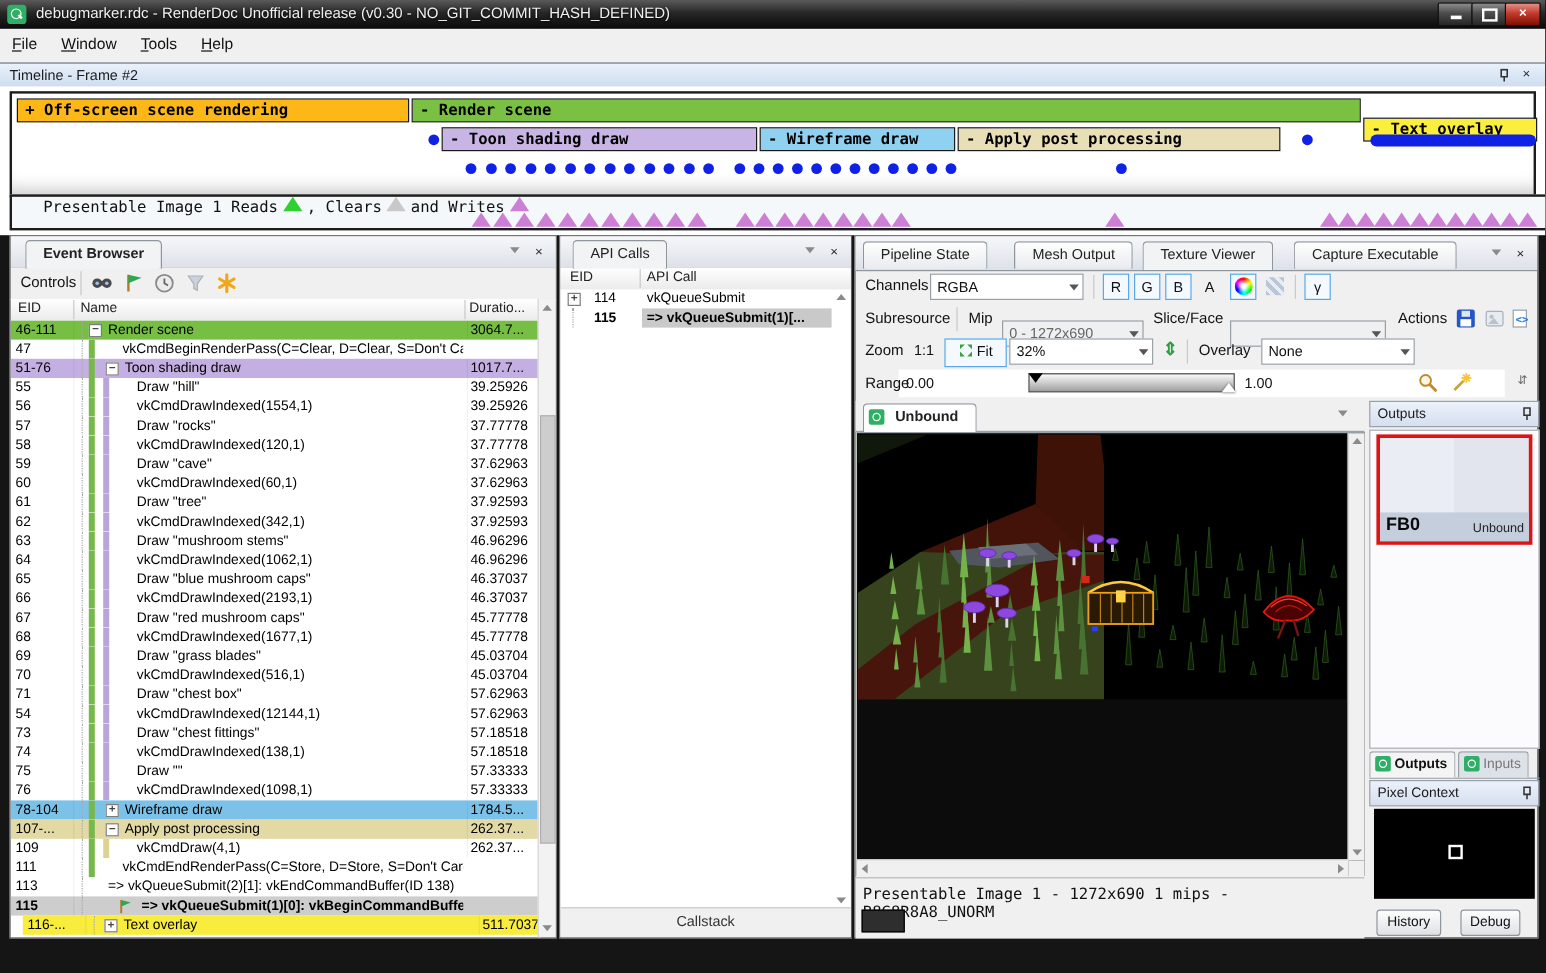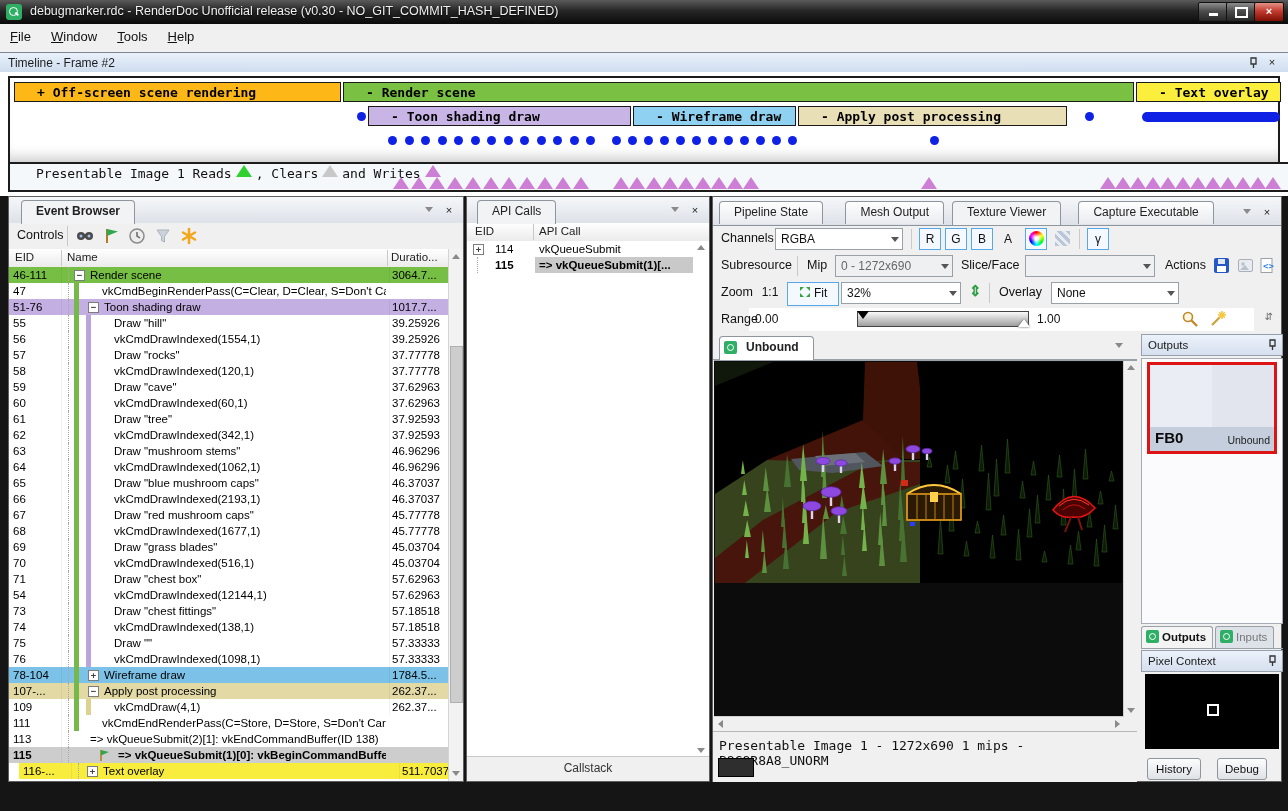--- a/index.html
+++ b/index.html
@@ -15,21 +15,21 @@
   .minglyph{display:inline-block;width:9px;height:3px;background:#fff;margin-top:10px;}
   .maxglyph{display:inline-block;width:9px;height:7px;border:2px solid #fff;margin-top:4px;}
   
   .menubar{position:absolute;left:0;top:24px;width:100%;height:28px;background:#f0f0f0;border-bottom:1px solid #d8d8d8;font-size:13px;color:#111;}
   .menu-item{display:inline-block;padding:5px 10px;cursor:default;}
   
   .tlhdr{position:absolute;left:0;top:52px;width:100%;height:20px;background:linear-gradient(#e9f1fb,#cddcee);border-top:1px solid #7e8692;font-size:12px;color:#1c1c1c;}
   .tlhdr span{position:absolute;left:8px;top:3px;}
   .tlbody{position:absolute;left:0;top:72px;width:1288px;height:124px;background:#fff;}
   .tlbox{position:absolute;left:8px;top:4px;width:1268px;height:84px;border:2px solid #1c1c1c;background:#fff;box-shadow:inset 0 -14px 14px -10px #c8c8c8;}
-  .tlbar{position:absolute;height:20px;border:1px solid #1a1a1a;font:bold 13px "DejaVu Sans Mono",monospace;line-height:19px;padding-left:22px;color:#000;white-space:nowrap;overflow:hidden;box-sizing:border-box;}
+  .tlbar{position:absolute;height:20px;border:1px solid #1a1a1a;font:bold 13px "DejaVu Sans Mono",monospace;line-height:19px;padding-left:6px;color:#000;white-space:nowrap;overflow:hidden;box-sizing:border-box;}
   .tldot{position:absolute;width:9px;height:9px;border-radius:50%;}
   .tlpill{position:absolute;height:10px;border-radius:5px;}
   .tllegend{position:absolute;left:8px;top:90px;width:1268px;height:26px;border:2px solid #1c1c1c;background:#f4f8fb;font:13px "DejaVu Sans Mono",monospace;color:#111;padding-left:20px;}
   .tllegend .txt{position:relative;top:2px;}
   .tri{position:absolute;width:0;height:0;border-left:8px solid transparent;border-right:8px solid transparent;border-bottom:12px solid #cc7fd4;bottom:1px;}
   .tri-in{display:inline-block;width:0;height:0;border-left:8px solid transparent;border-right:8px solid transparent;border-bottom:12px solid #cc7fd4;margin:0 4px -1px 4px;}
   
   .panel{position:absolute;background:#f0f0f0;border:1px solid #5f5f5f;box-sizing:border-box;}
   .tabstrip{position:absolute;left:0;top:0;right:0;height:26px;background:linear-gradient(#f5f7fa,#dde1e8);border-bottom:1px solid #8f959d;}
   .tab{position:absolute;top:3px;height:22px;background:linear-gradient(#fefefe,#e9ebef);border:1px solid #8f959d;border-bottom:none;border-radius:4px 4px 0 0;padding:0 14px;line-height:21px;font-size:12px;color:#222;white-space:nowrap;}
@@ -57,21 +57,21 @@
   .escroll{position:absolute;right:0;top:52px;width:14px;bottom:0;background:#f2f2f2;border-left:1px solid #d5d5d5;}
   .ethumb{position:absolute;left:1px;width:11px;background:#cdcdcd;border:1px solid #b0b0b0;}
   
   .ahdr{position:absolute;left:0;top:26px;right:0;height:18px;background:linear-gradient(#ffffff,#ebebeb);border-bottom:1px solid #cfcfcf;font-size:11.5px;color:#222;}
   .arows{position:absolute;left:0;top:44px;right:0;bottom:24px;background:#fff;}
   .arow{position:relative;height:16px;font-size:11.5px;line-height:16px;}
   .afooter{position:absolute;left:0;bottom:0;right:0;height:24px;background:#f0f0f0;border-top:1px solid #c9c9c9;text-align:center;font-size:12px;color:#333;line-height:23px;}
   
   .tlabel{position:absolute;font-size:12.5px;color:#111;top:4px;}
   .ddl{position:absolute;height:22px;background:#fff;border:1px solid #9aa0a8;box-sizing:border-box;font-size:12px;color:#111;line-height:20px;padding:0 16px 0 5px;white-space:nowrap;overflow:hidden;}
-  .ddl.dis{background:#eef0f2;color:#666;}
+  .ddl.dis{background:#eef0f2;color:#666;margin-top:12px;}
   .ddl .da{position:absolute;right:3px;top:8px;border-left:4px solid transparent;border-right:4px solid transparent;border-top:5px solid #555;width:0;height:0;}
   .tbtn{position:absolute;width:22px;height:22px;background:#fff;text-align:center;font-size:12px;line-height:21px;color:#111;box-sizing:border-box;border:1px solid transparent;}
   .tbtn.on{border:1px solid #57a8e8;background:#f3f9ff;}
   .flatbtn{position:absolute;height:22px;font-size:12px;line-height:21px;text-align:center;color:#111;}
   .rowbar{position:absolute;left:0;right:0;height:26px;}
   
   .texstrip{position:absolute;left:0;top:137px;width:424px;height:26px;background:#f0f0f0;}
   .viewer{position:absolute;left:1px;top:163px;width:423px;height:370px;background:#0c0c0c;border-top:1px solid #9aa0a8;box-sizing:border-box;}
   .vscroll{position:absolute;right:0;top:0;width:13px;bottom:13px;background:#f0f0f0;border-left:1px solid #d0d0d0;}
   .hscroll{position:absolute;left:0;bottom:0;right:13px;height:13px;background:#f0f0f0;border-top:1px solid #d0d0d0;}
@@ -122,21 +122,21 @@
     <svg class="pin" style="right:30px;top:4px" width="9" height="12">
         <path d="M2 1h5v6H2z M4.5 7v4" stroke="#333" fill="none" stroke-width="1.3"></path>
       </svg>
     <div class="mini" style="right:8px;top:2px">×</div>
   </div>
 
   <div class="tlbody">
     <div class="tlbox" id="tl-bars">
         <div class="tlbar" style="left: 4px; top: 4px; width: 327px; background: linear-gradient(rgb(253, 184, 23), rgb(253, 184, 23));">+ Off-screen scene rendering</div>
         <div class="tlbar" style="left: 333px; top: 4px; width: 791px; background: linear-gradient(rgb(122, 193, 67), rgb(122, 193, 67));">- Render scene</div>
-        <div class="tlbar" style="left: 1126px; top: 4px; width: 145px; background: linear-gradient(rgb(252, 238, 60), rgb(252, 238, 60));">- Text overlay</div>
+        <div class="tlbar" style="left: 1126px; top: 20px; width: 145px; background: linear-gradient(rgb(252, 238, 60), rgb(252, 238, 60));">- Text overlay</div>
         <div class="tlbar" style="left: 358px; top: 28px; width: 263px; background: linear-gradient(rgb(201, 180, 230), rgb(201, 180, 230));">- Toon shading draw</div>
         <div class="tlbar" style="left: 623px; top: 28px; width: 163px; background: linear-gradient(rgb(143, 209, 240), rgb(143, 209, 240));">- Wireframe draw</div>
         <div class="tlbar" style="left: 788px; top: 28px; width: 269px; background: linear-gradient(rgb(233, 223, 182), rgb(233, 223, 182));">- Apply post processing</div>
         <div class="tldot" style="left: 347px; top: 34px; background: rgb(16, 33, 230);"></div>
         <div class="tldot" style="left: 1075px; top: 34px; background: rgb(16, 33, 230);"></div>
         <div class="tldot" style="left: 378px; top: 58px; background: rgb(16, 33, 230);"></div>
         <div class="tldot" style="left: 394.5px; top: 58px; background: rgb(16, 33, 230);"></div>
         <div class="tldot" style="left: 411px; top: 58px; background: rgb(16, 33, 230);"></div>
         <div class="tldot" style="left: 427.5px; top: 58px; background: rgb(16, 33, 230);"></div>
         <div class="tldot" style="left: 444px; top: 58px; background: rgb(16, 33, 230);"></div>

